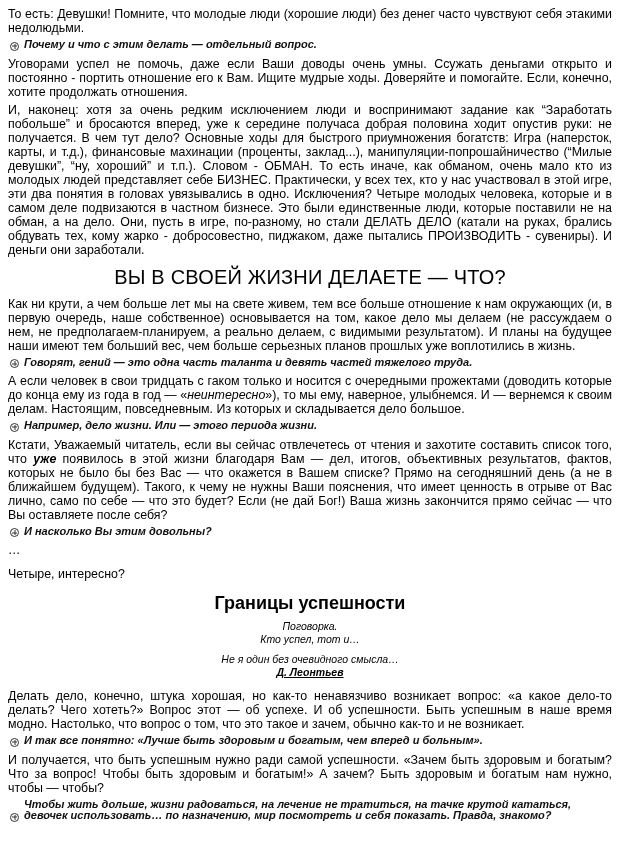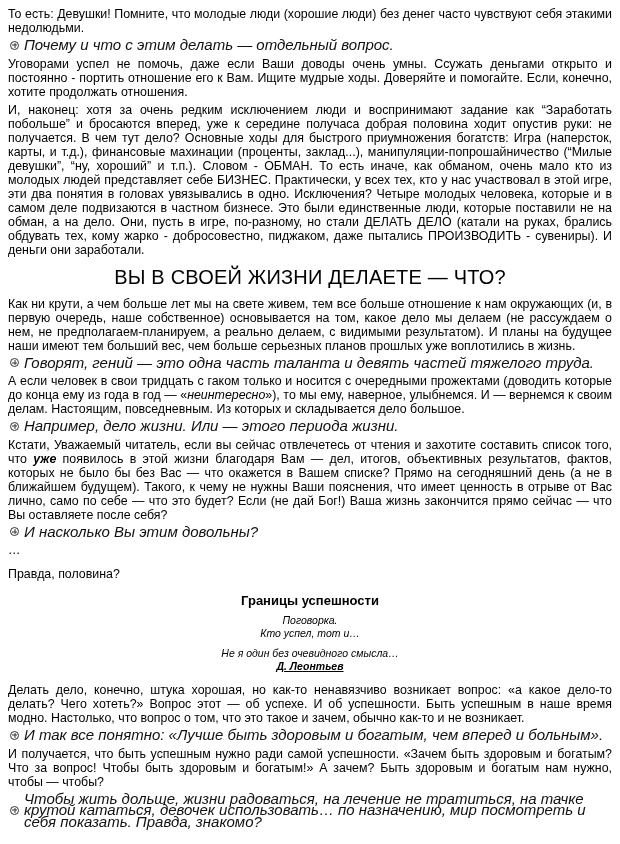--- a/index.html
+++ b/index.html
@@ -18,27 +18,28 @@
   }
   p.body {
     font-size:12.4px;
     line-height:14px;
     text-align:justify;
     margin:0 0 4px 0;
   }
   p.loose { text-align:left; }
   .note {
     display:flex;
-    align-items:center;
+    align-items:flex-end;
     gap:5px;
-    font-size:15px;
+    font-size:11px;
     line-height:11.5px;
     font-style:italic;
     color:#111111;
     margin:1px 0 6px 2px;
+    font-weight:bold;
   }
   .note-icon {
     flex:none;
     width:9px;
     height:9px;
     margin-top:1px;
     border:1px solid #333333;
     border-radius:50%;
     position:relative;
     display:inline-block;
@@ -51,21 +52,21 @@
   .note-icon::before { left:50%; top:1px; bottom:1px; width:1px; transform:translateX(-50%); }
   .note-icon::after  { top:50%; left:1px; right:1px; height:1px; transform:translateY(-50%); }
   h1.section {
     font-size:20px;
     font-weight:normal;
     text-align:center;
     margin:9px 0 8px 0;
     letter-spacing:0.2px;
   }
   h2.section {
-    font-size:13px;
+    font-size:18px;
     font-weight:bold;
     text-align:center;
     margin:12px 0 6px 0;
   }
   .epigraph {
     text-align:center;
     font-style:italic;
     font-size:10.5px;
     line-height:13px;
     margin:0 0 10px 0;
@@ -114,21 +115,21 @@
 
   <p class="body"><span>Кстати, Уважаемый читатель, если вы сейчас отвлечетесь от чтения и захотите составить список того, что </span><span class="bi">уже</span><span> появилось в этой жизни благодаря Вам — дел, итогов, объективных результатов, фактов, которых не было бы без Вас — что окажется в Вашем списке? Прямо на сегодняшний день (а не в ближайшем будущем). Такого, к чему не нужны Ваши пояснения, что имеет ценность в отрыве от Вас лично, само по себе — что это будет? Если (не дай Бог!) Ваша жизнь закончится прямо сейчас — что Вы оставляете после себя?</span></p>
 
   <div class="note">
     <span class="note-icon"></span>
     <span class="note-text">И насколько Вы этим довольны?</span>
   </div>
 
   <p class="dots">…</p>
 
-  <p class="body loose">Правда, половина?</p>
+  <p class="body loose">Четыре, интересно?</p>
 
   <h2 class="section">Границы успешности</h2>
 
   <div class="epigraph">
     <div>Поговорка.</div>
     <div>Кто успел, тот и…</div>
     <div class="pair2">Не я один без очевидного смысла…</div>
     <div class="attr-strong">Д. Леонтьев</div>
   </div>
 

